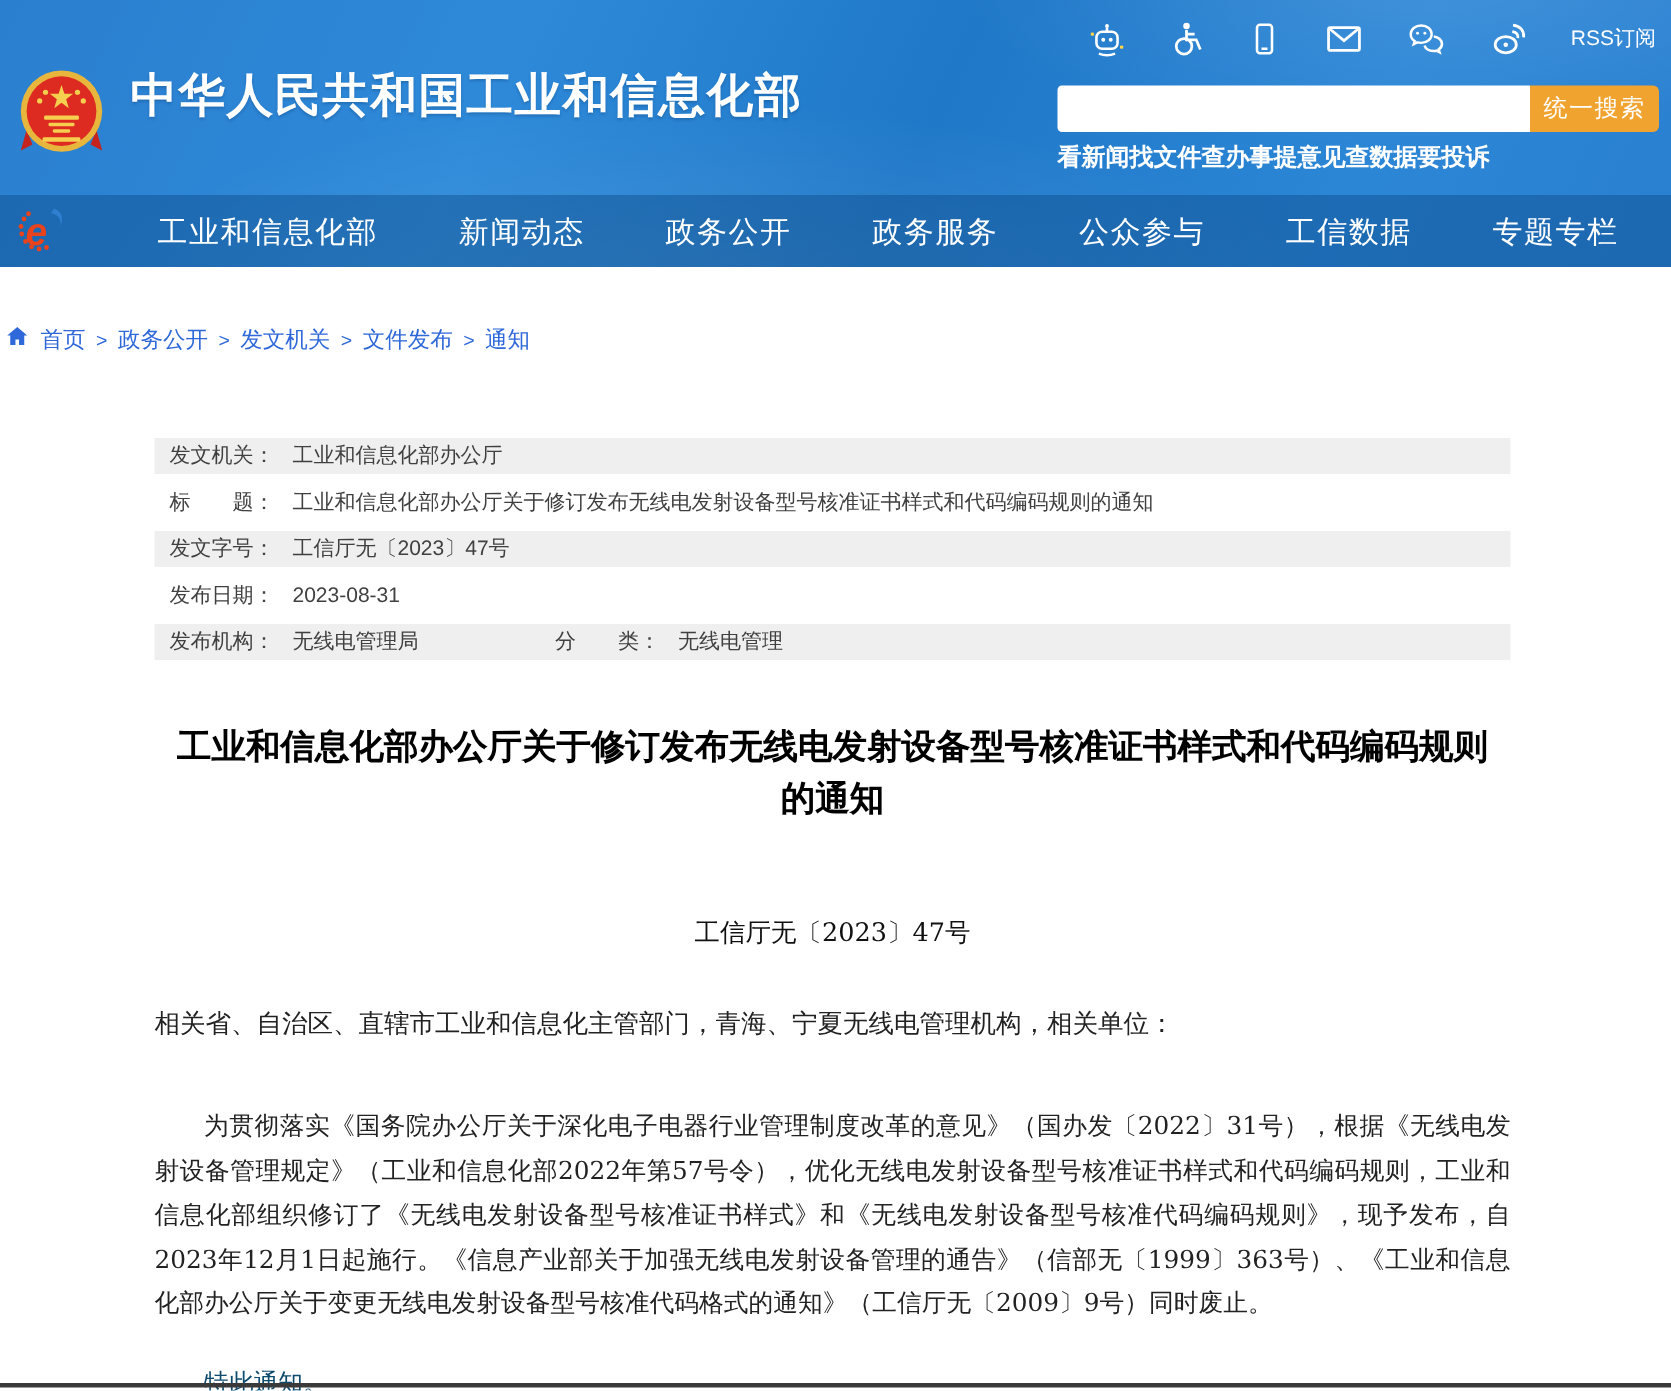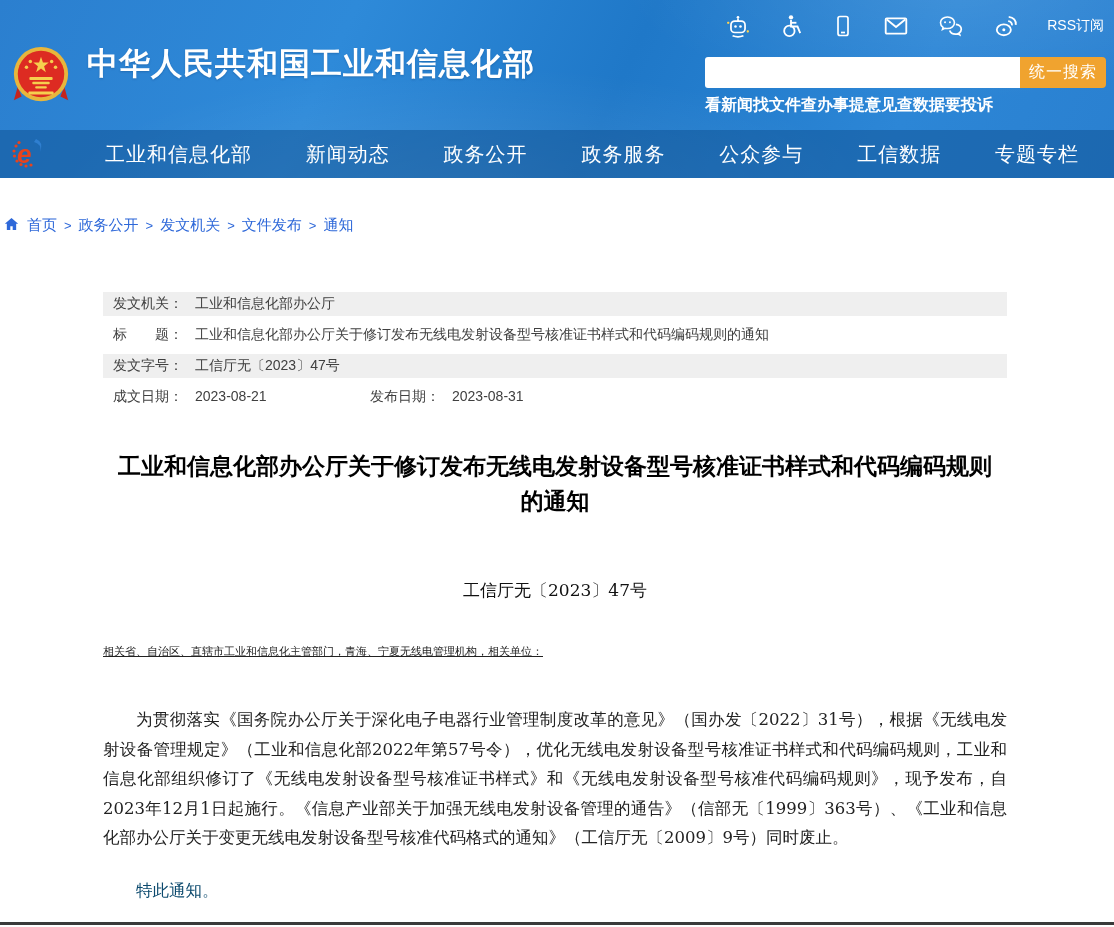--- a/index.html
+++ b/index.html
@@ -75,21 +75,21 @@
     margin-top:40px; padding:0 6px;
     font-size:23px; font-weight:bold; color:#000;
     text-align:center; line-height:35px;
   }
   .doc-number {
     margin-top:60px; text-align:center;
     font-family:"DejaVu Serif", serif; font-size:17px; color:#111;
   }
   .salutation {
     margin-top:38px;
-    font-family:"DejaVu Serif", serif; font-size:11px; color:#222; line-height:24px;text-decoration:underline;
+    font-family:"DejaVu Serif", serif; font-size:17px; color:#222; line-height:24px;
   }
   .body-para {
     margin-top:41px; text-indent:2em; text-align:justify;
     font-family:"DejaVu Serif", serif; font-size:16.5px; color:#222; line-height:29.5px;
   }
   .closing {
     margin-top:27px; text-indent:2em;
     font-family:"DejaVu Serif", serif; font-size:16.5px; color:#0c4a6e;
   }
   .bottom-line { position:absolute; left:0; bottom:2px; width:1114px; height:3px; background:#3a3a3a; }
@@ -254,29 +254,35 @@
       <span class="meta-value">工业和信息化部办公厅关于修订发布无线电发射设备型号核准证书样式和代码编码规则的通知</span>
     </span>
   </div>
   <div class="meta-row odd">
     <span class="meta-cell">
       <span class="meta-label">发文字号：</span>
       <span class="meta-value">工信厅无〔2023〕47号</span>
     </span>
   </div>
   <div class="meta-row">
-    <span class="meta-cell first">
-      <span class="meta-label">成文日期：</span>
-      <span class="meta-value">2023-08-21</span>
-    </span>
     <span class="meta-cell">
       <span class="meta-label">发布日期：</span>
       <span class="meta-value">2023-08-31</span>
     </span>
   </div>
+  <div class="meta-row odd">
+    <span class="meta-cell first">
+      <span class="meta-label">发布机构：</span>
+      <span class="meta-value">无线电管理局</span>
+    </span>
+    <span class="meta-cell">
+      <span class="meta-label">分　　类：</span>
+      <span class="meta-value">无线电管理</span>
+    </span>
+  </div>
 
   <h1 class="article-title">工业和信息化部办公厅关于修订发布无线电发射设备型号核准证书样式和代码编码规则的通知</h1>
 
   <div class="doc-number">工信厅无〔2023〕47号</div>
 
   <p class="salutation">相关省、自治区、直辖市工业和信息化主管部门，青海、宁夏无线电管理机构，相关单位：</p>
 
   <p class="body-para">为贯彻落实《国务院办公厅关于深化电子电器行业管理制度改革的意见》（国办发〔2022〕31号），根据《无线电发射设备管理规定》（工业和信息化部2022年第57号令），优化无线电发射设备型号核准证书样式和代码编码规则，工业和信息化部组织修订了《无线电发射设备型号核准证书样式》和《无线电发射设备型号核准代码编码规则》，现予发布，自2023年12月1日起施行。《信息产业部关于加强无线电发射设备管理的通告》（信部无〔1999〕363号）、《工业和信息化部办公厅关于变更无线电发射设备型号核准代码格式的通知》（工信厅无〔2009〕9号）同时废止。</p>
 
   <p class="closing">特此通知。</p>

